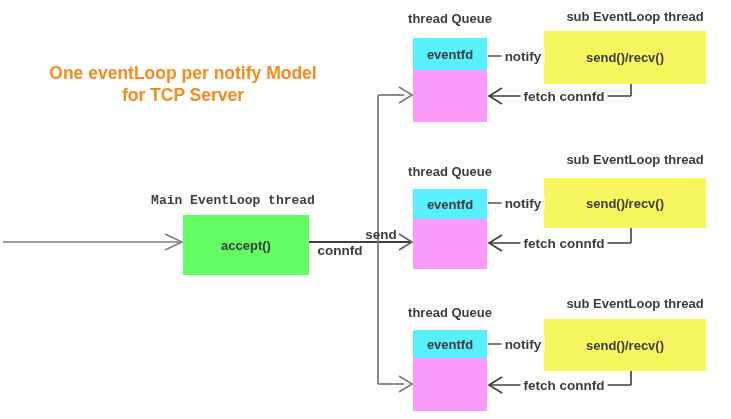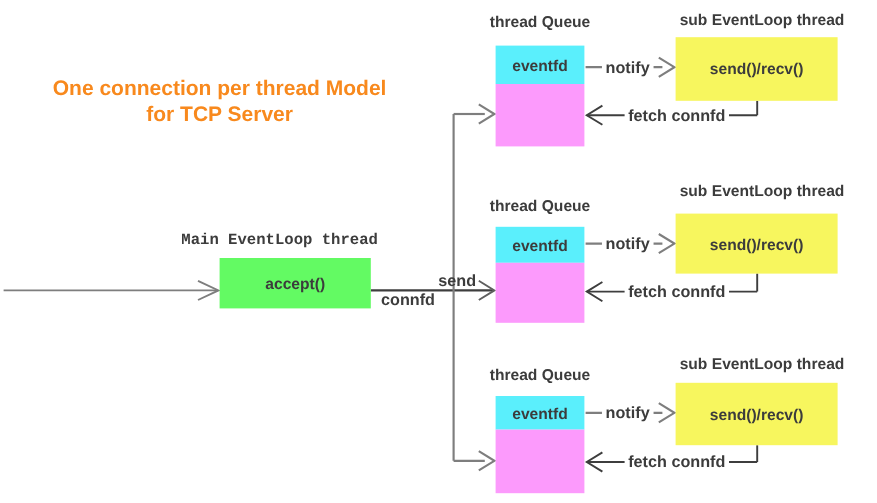--- a/index.html
+++ b/index.html
@@ -6,24 +6,24 @@
     --title-color:#f8891d; --accept-green:#63fa63; --eventfd-cyan:#5aeffc;
     --queue-pink:#fc9afc; --worker-yellow:#f7f65e; --text-dark:#3c3c3c;
     --wire-gray:#7e7e7e; --wire-dark:#3e3e3e;
   }
   html,body{margin:0;padding:0;background:#fff;}
   .stage{position:relative;width:731px;height:419px;background:#ffffff;overflow:hidden;
          font-family:"Liberation Sans",sans-serif;font-weight:bold;color:var(--text-dark);}
   .wires{position:absolute;left:0;top:0;z-index:1;}
   .box{position:absolute;display:flex;align-items:center;justify-content:center;
        z-index:2;font-size:13px;}
-  .accept-box{left:183px;top:215px;width:126px;height:42px;background:var(--accept-green);}
+  .accept-box{left:183px;top:215px;width:126px;height:60px;background:var(--accept-green);}
   .eventfd{background:var(--eventfd-cyan);left:413px;width:74px;}
   .qbody{background:var(--queue-pink);left:413px;width:74px;}
-  .workerbox{background:var(--worker-yellow);left:563px;width:135px;}
+  .workerbox{background:var(--worker-yellow);left:544px;width:162px;}
   .ef1{top:38px;height:32px;} .qb1{top:70px;height:52px;} .wb1{top:31px;height:53px;}
   .ef2{top:189px;height:30px;} .qb2{top:219px;height:50px;} .wb2{top:178px;height:50px;}
   .ef3{top:330px;height:28px;} .qb3{top:358px;height:53px;} .wb3{top:319px;height:52px;}
   .c{position:absolute;transform:translate(-50%,-50%);white-space:nowrap;z-index:3;
      text-align:center;}
   .lbl{font-size:13px;}
   .edge{font-size:13.5px;background:#fff;padding:0 3px;}
   .title{position:absolute;left:18px;top:62px;width:330px;text-align:center;z-index:3;
          color:var(--title-color);font-size:17.5px;line-height:22px;}
   .mainlbl{left:233px;top:200px;font-family:Liberation Mono, monospace;}
@@ -87,21 +87,21 @@
       <polyline points="502,235 489,243 502,251"></polyline>
     </g>
     <g stroke="#3e3e3e" stroke-width="1.6" fill="none">
       <line x1="631" y1="371" x2="631" y2="385"></line>
       <line x1="631" y1="385" x2="489" y2="385"></line>
       <polyline points="502,377 489,385 502,393"></polyline>
     </g>
   </svg>
 
   <div class="title">
-    <div>One connection per thread Model</div>
+    <div>One eventLoop per notify Model</div>
     <div>for TCP Server</div>
   </div>
 
   <div class="c lbl mainlbl">Main EventLoop thread</div>
   <div class="box accept-box">accept()</div>
 
   <div class="c send1">send</div>
   <div class="c send2">connfd</div>
 
   <div class="c lbl qt1">thread Queue</div>

